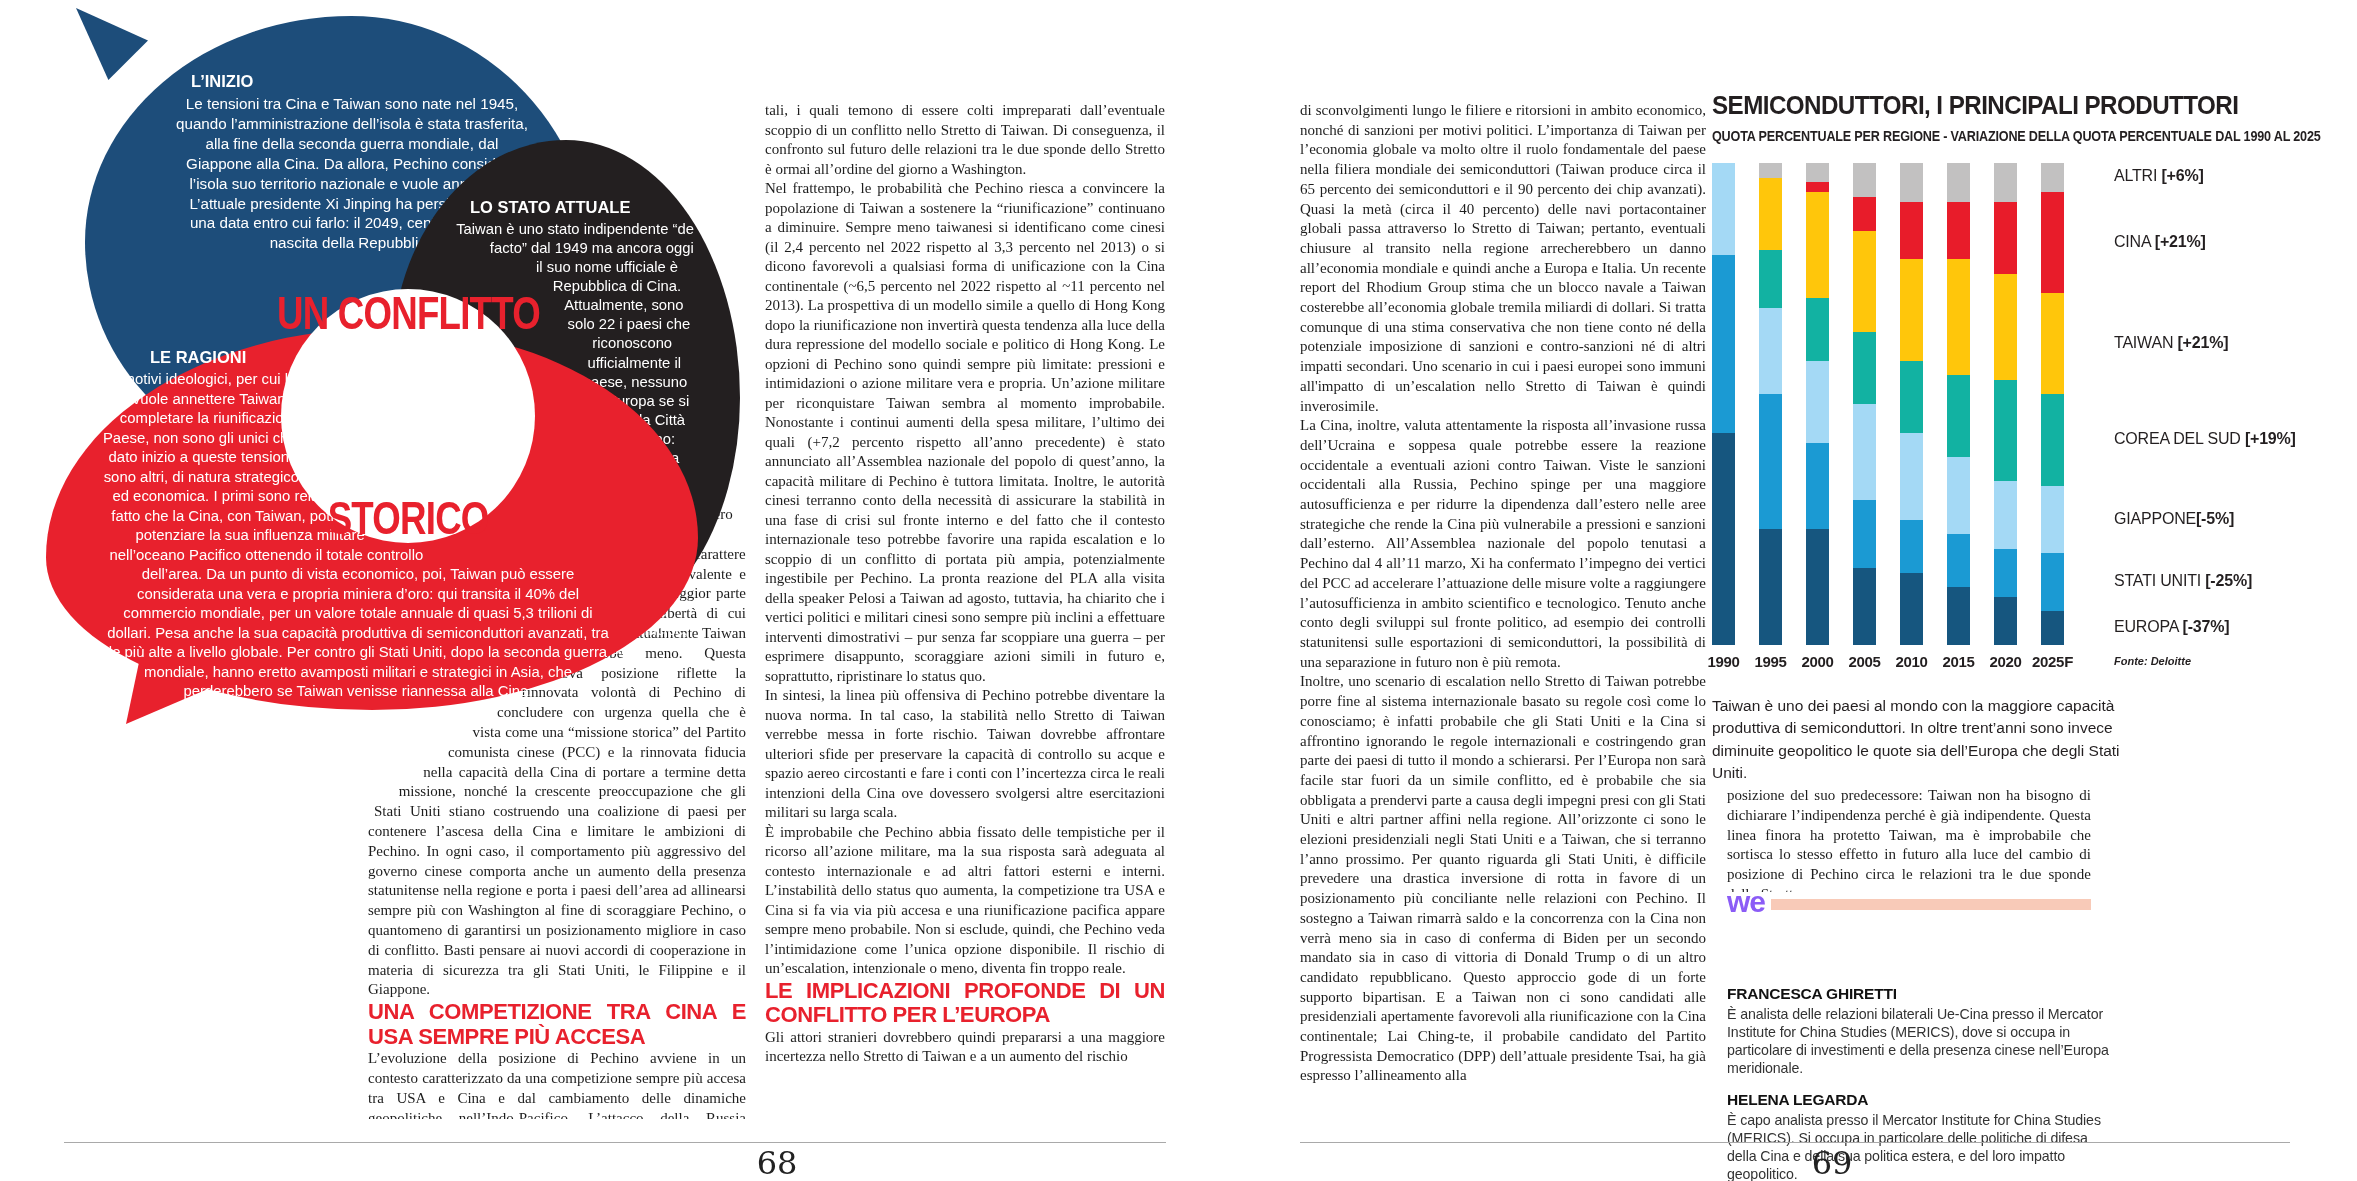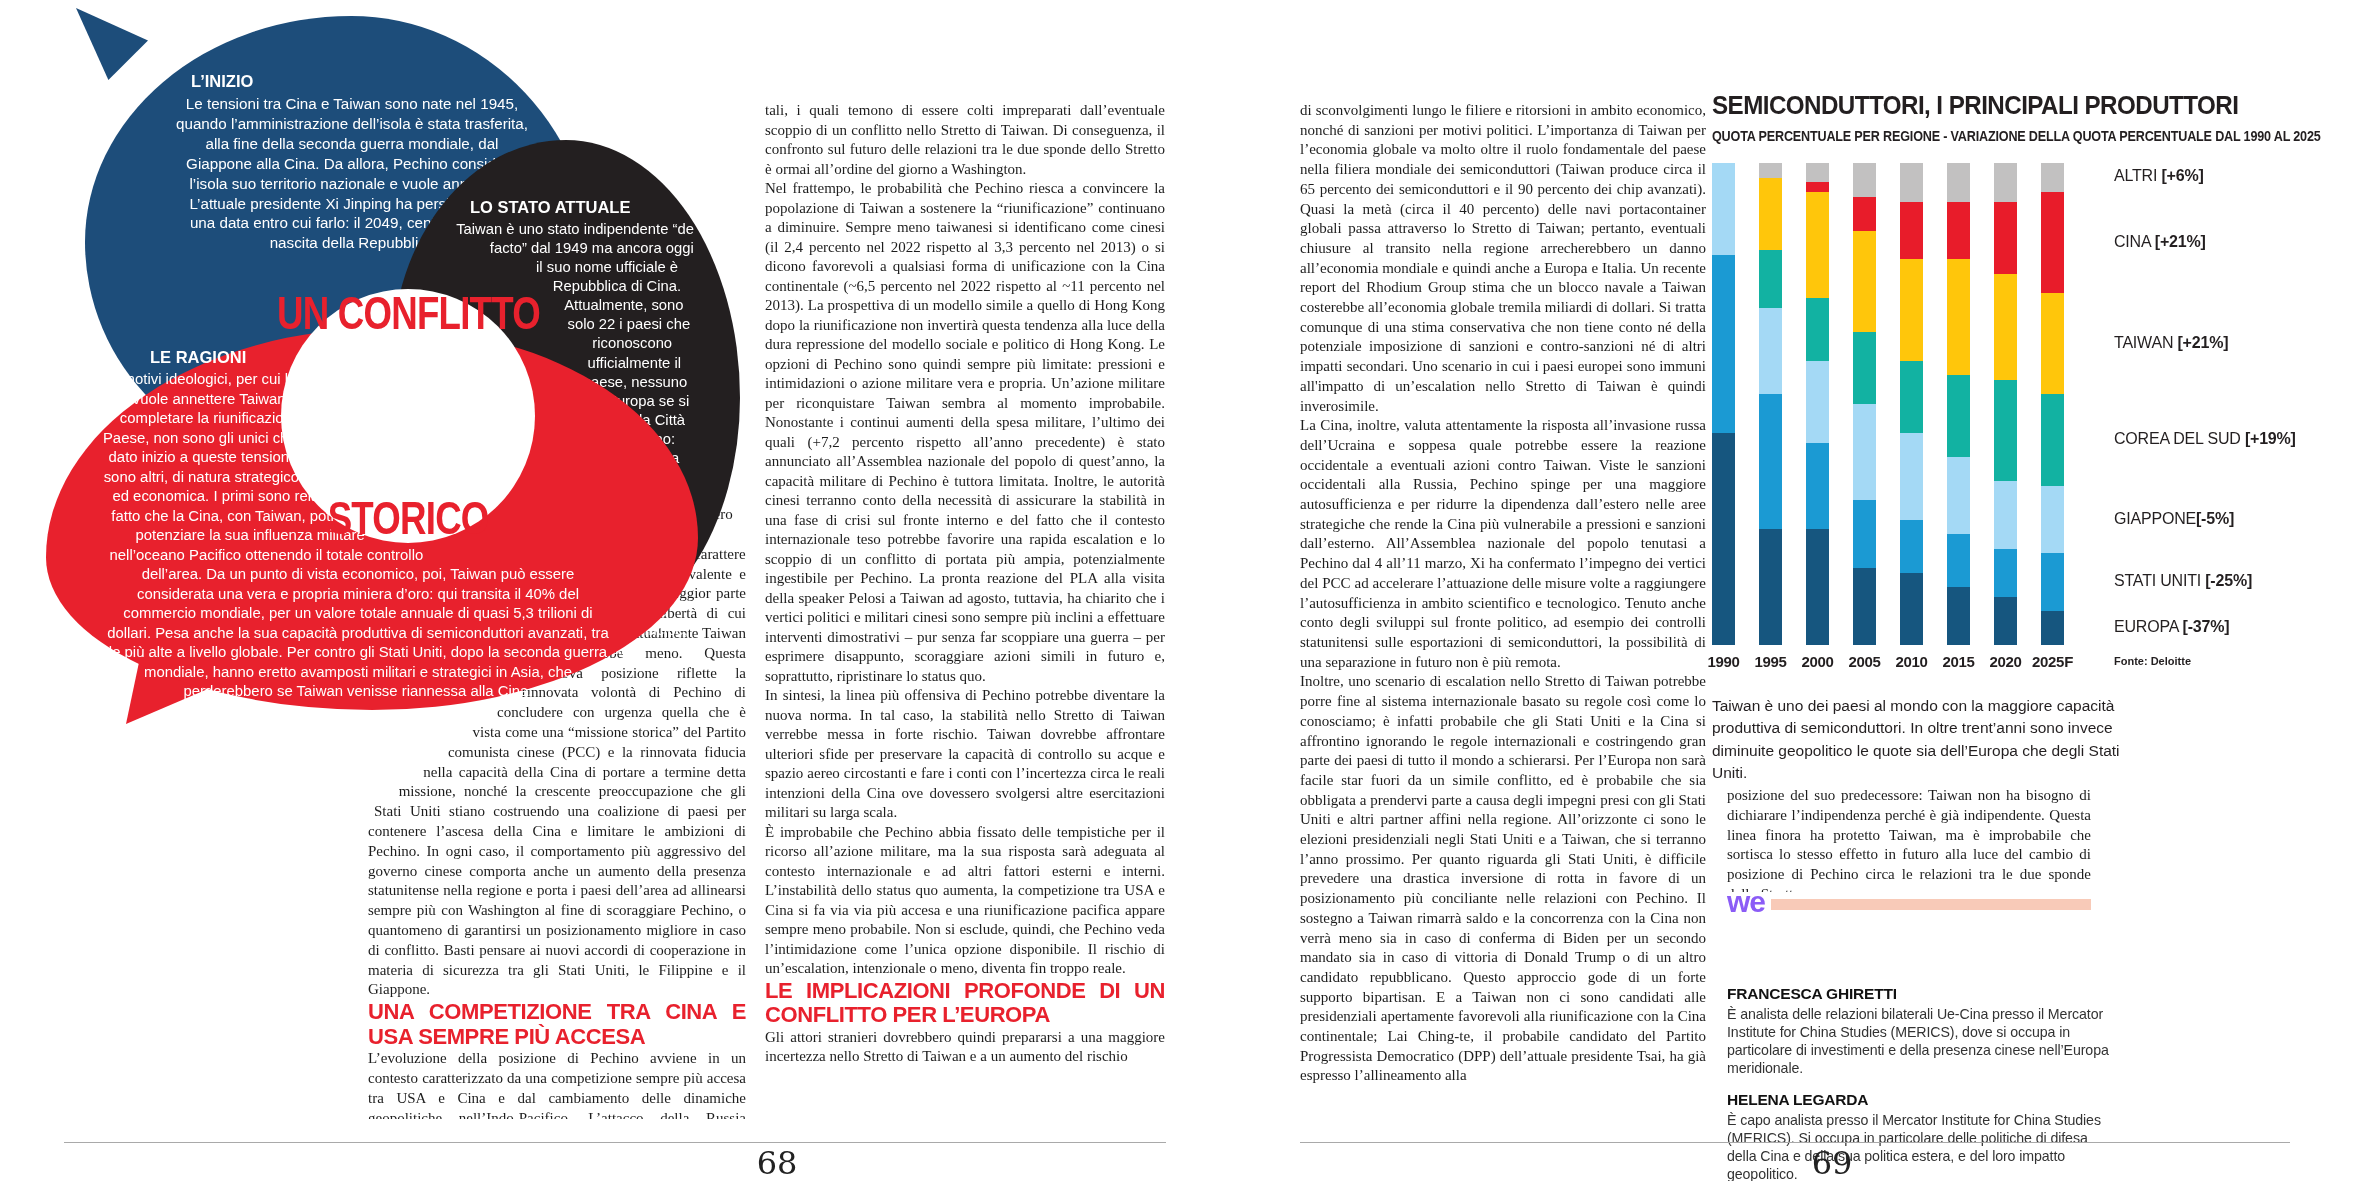--- a/index.html
+++ b/index.html
@@ -58,21 +58,21 @@
   .chart-area{position:absolute;left:0;top:73px;width:620px;height:482px;}
   .chart-bars{position:absolute;left:0;top:0;width:352px;height:482px;display:flex;gap:24px;}
   .bar-col{position:relative;width:23px;height:100%;flex:0 0 23px;}
   .bar-stack{display:flex;flex-direction:column-reverse;height:100%;}
   .bar-seg{width:100%;}
   .bar-xlabel{position:absolute;top:100%;margin-top:8px;left:50%;transform:translateX(-50%);
               font-weight:bold;font-size:15px;letter-spacing:-0.3px;color:#231f20;white-space:nowrap;}
   .chart-legend{position:absolute;left:402px;top:0;width:248px;height:100%;}
   .legend-label{position:absolute;white-space:nowrap;font-size:16px;letter-spacing:-0.2px;color:#231f20;}
   .legend-delta{font-weight:bold;}
-  .chart-source{position:absolute;left:402px;top:492px;font-size:11px;
+  .chart-source{position:absolute;left:402px;top:492px;font-size:11px;font-style:italic;
                 font-weight:bold;color:#231f20;}
   .chart-caption{position:absolute;left:1712px;top:695px;width:438px;font-size:15.5px;
                  line-height:1.45;color:#231f20;}
 
   
   .we-row{position:absolute;left:1727px;top:887px;width:364px;display:flex;align-items:center;}
   .we-logo{color:#8b5cf6;font-weight:bold;font-size:30px;line-height:1;letter-spacing:-1px;}
   .we-bar{flex:1;height:11px;background:#f8cab8;margin-left:6px;margin-top:5px;}
   .authors{position:absolute;left:1727px;top:985px;width:390px;}
   .author + .author{margin-top:14px;}

